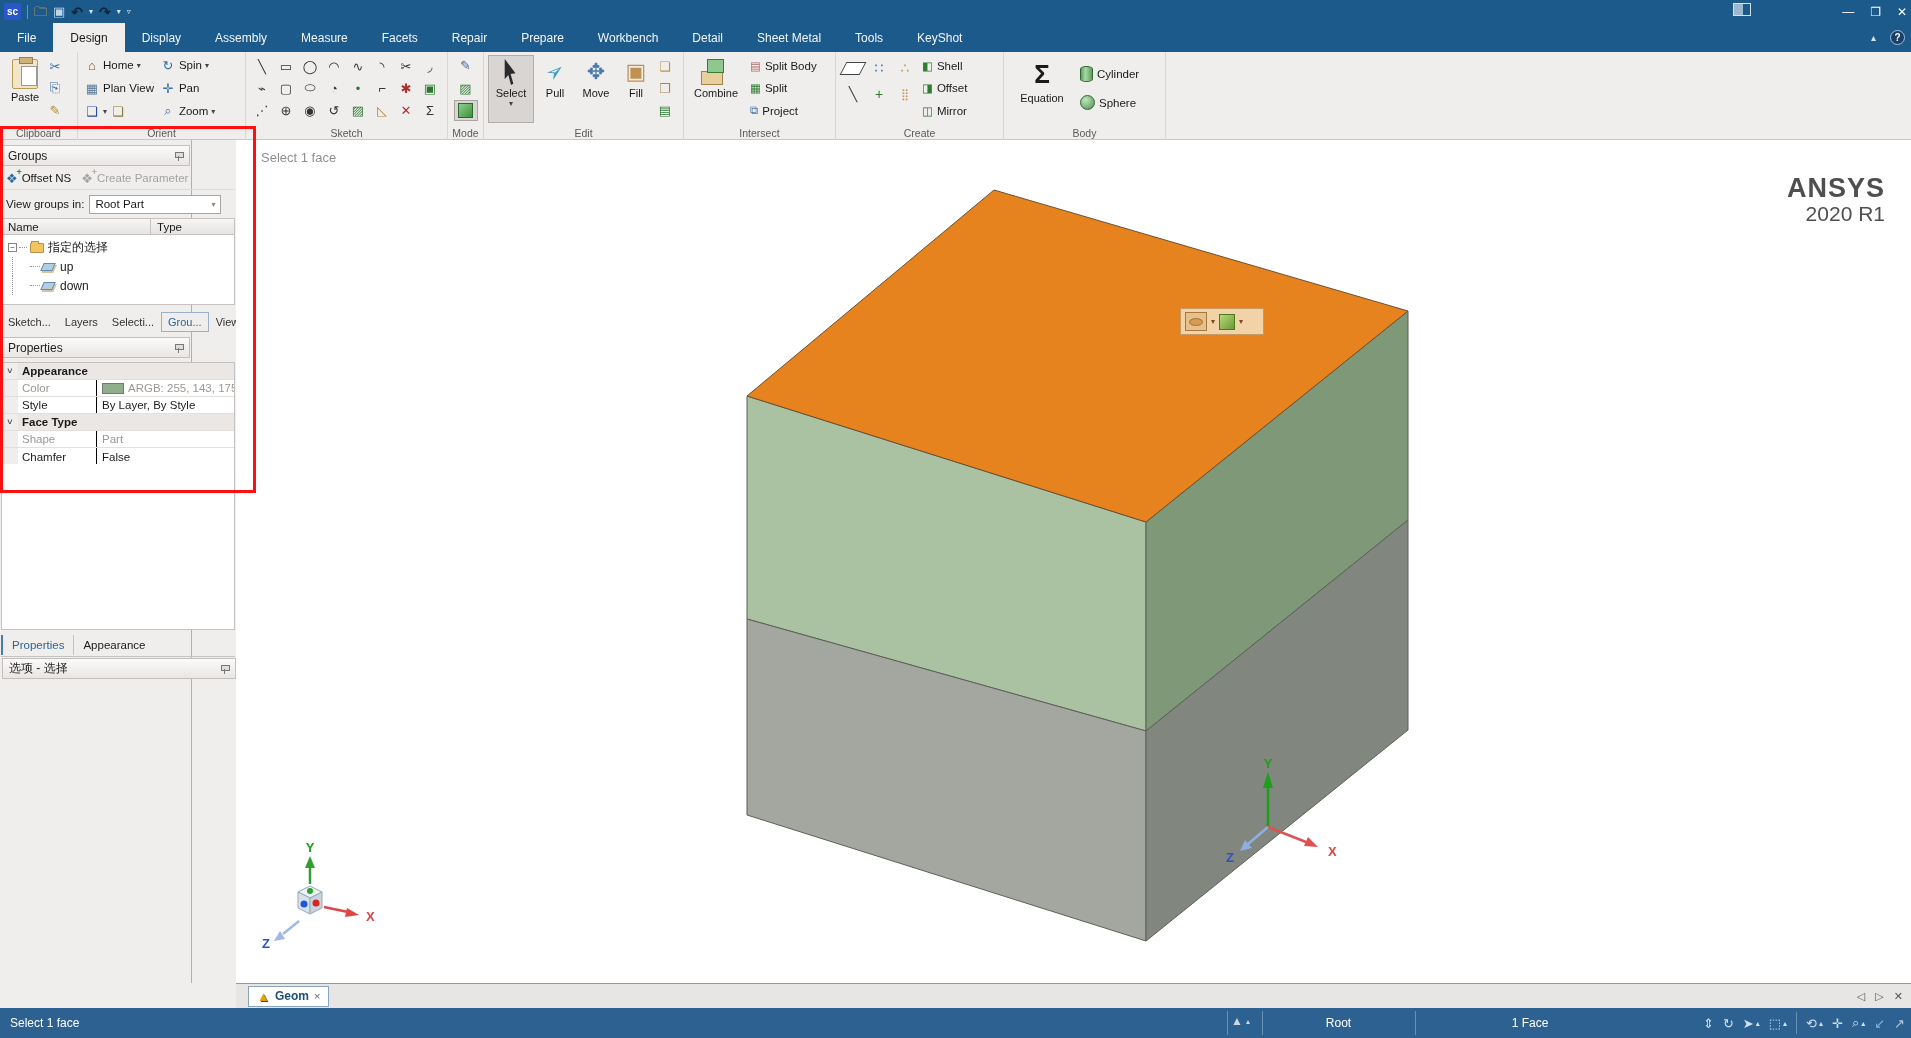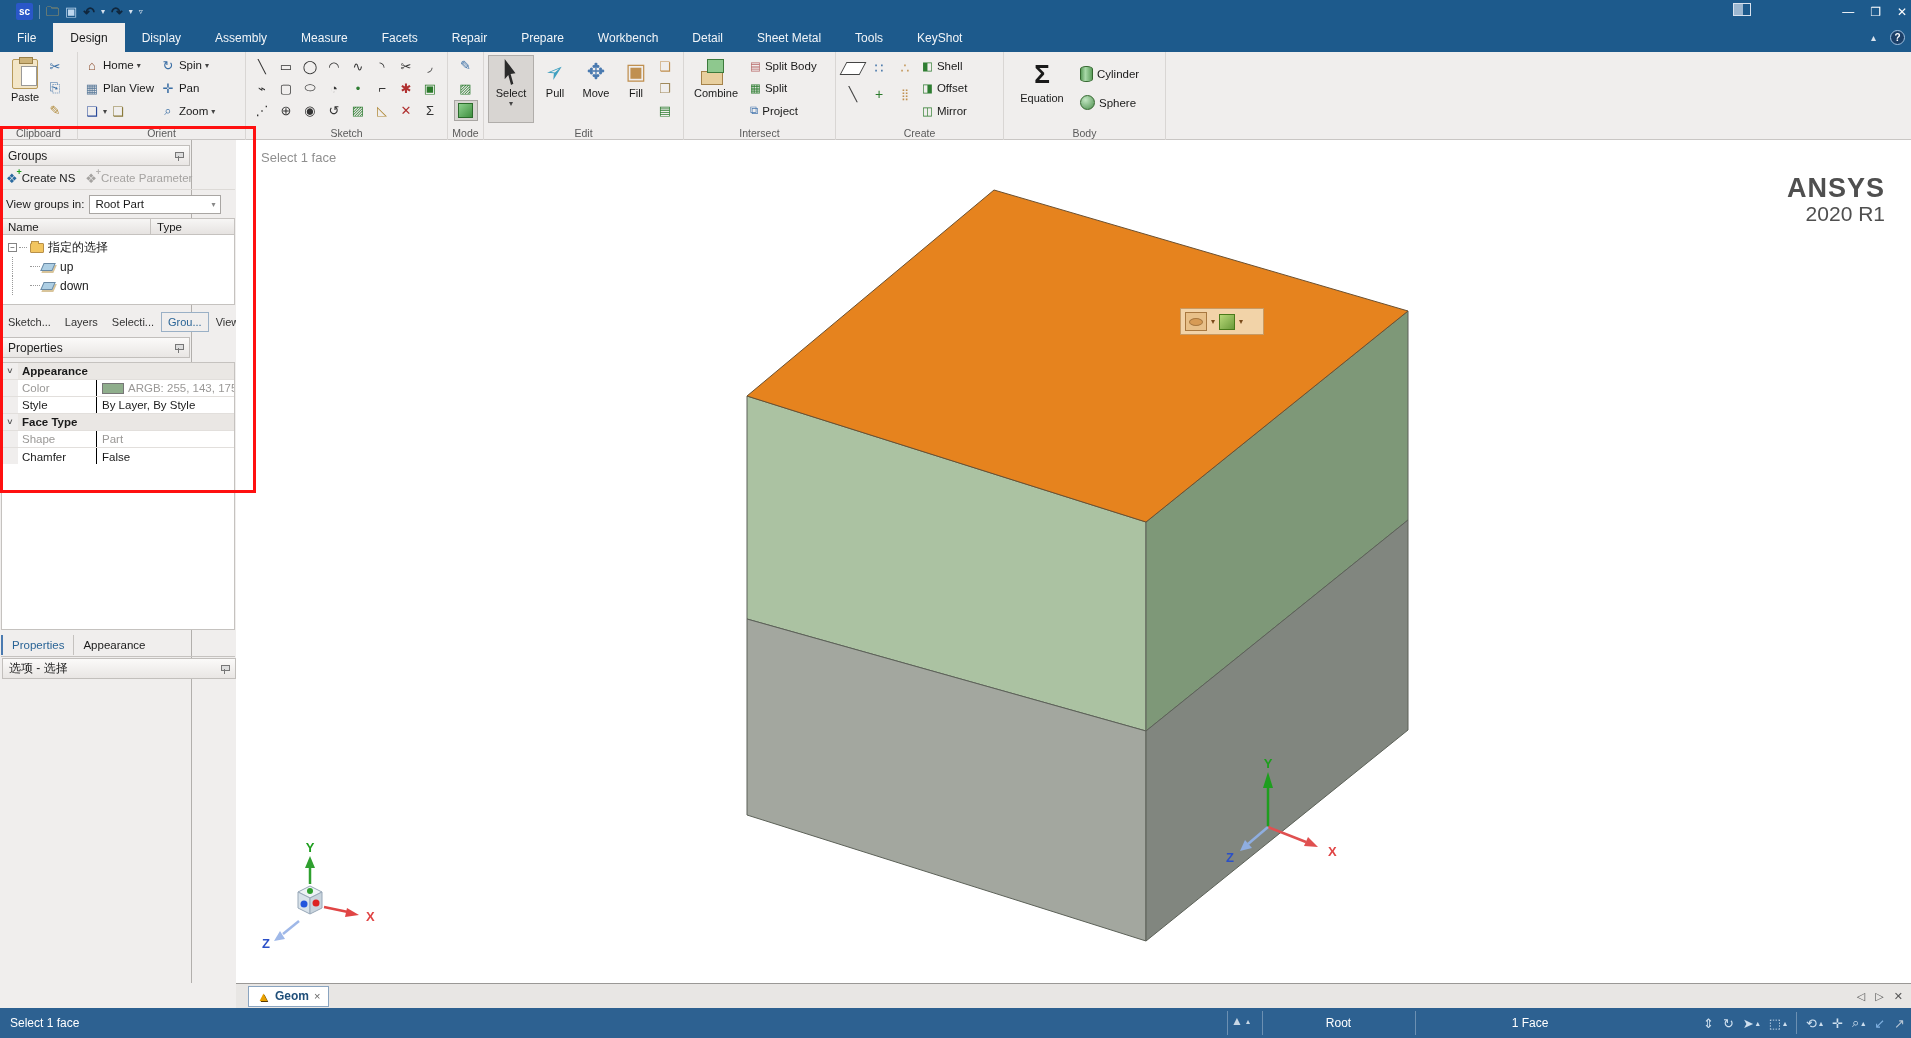--- a/index.html
+++ b/index.html
@@ -2,21 +2,21 @@
 <html><head>
 <meta charset="utf-8">
 <style>
   * { margin:0; padding:0; box-sizing:border-box; }
   html,body { width:1911px; height:1038px; overflow:hidden; }
   body { font-family:"Liberation Sans", sans-serif; font-size:12px; color:#1a1a1a; }
   #app { position:relative; width:1911px; height:1038px; background:#f0eeed; }
 
   
   .titlebar { position:absolute; left:0; top:0; width:100%; height:23px; background:#1d5a8c; display:flex; align-items:center; color:#fff; }
-  .qat { display:flex; align-items:center; gap:6px; padding-left:16px; }
+  .qat { display:flex; align-items:center; gap:6px; padding-left:4px; }
   .sc-logo { width:17px; height:17px; background:#2a57c8; color:#fff; font-size:10px; font-weight:bold; display:flex; align-items:center; justify-content:center; border-radius:2px; }
   .qat-sep { width:1px; height:14px; background:rgba(255,255,255,.35); }
   .qat-btn { color:#eceff3; font-size:13px; line-height:1; cursor:default; }
   .folder-glyph { color:#eeb54a; }
   .save-glyph { color:#bcd6ee; }
   .undo-glyph { color:#10263c; font-weight:bold; font-size:14px; }
   .small-caret { font-size:8px; color:#d7e2ee; }
   .title-text { position:absolute; left:0; right:0; text-align:center; font-size:12px; color:#fff; pointer-events:none; }
   .win-ctrls { position:absolute; right:4px; top:0; height:23px; display:flex; align-items:center; gap:16px; color:#fff; font-size:12px; }
   .panel-icon { position:absolute; right:160px; top:3px; width:18px; height:13px; border:1px solid #d8e2ee; background:linear-gradient(90deg,#9db7d0 55%, transparent 55%); }
@@ -389,21 +389,21 @@
 
   <div class="leftpanel">
 
     <div class="lp-header" style="top:5px">
       <span>Groups</span>
       <span class="pin"></span>
     </div>
     <div class="gp-toolbar">
       <span class="tool-link">
           <span class="ns-glyph">❖</span>
-          <span>Create NS</span>
+          <span>Offset NS</span>
         </span>
       <span class="tool-link disabled">
           <span class="ns-glyph gray">❖</span>
           <span>Create Parameter</span>
         </span>
     </div>
     <div class="view-row">
       <span>View groups in:</span>
       <span class="combo">
           <span>Root Part</span>

